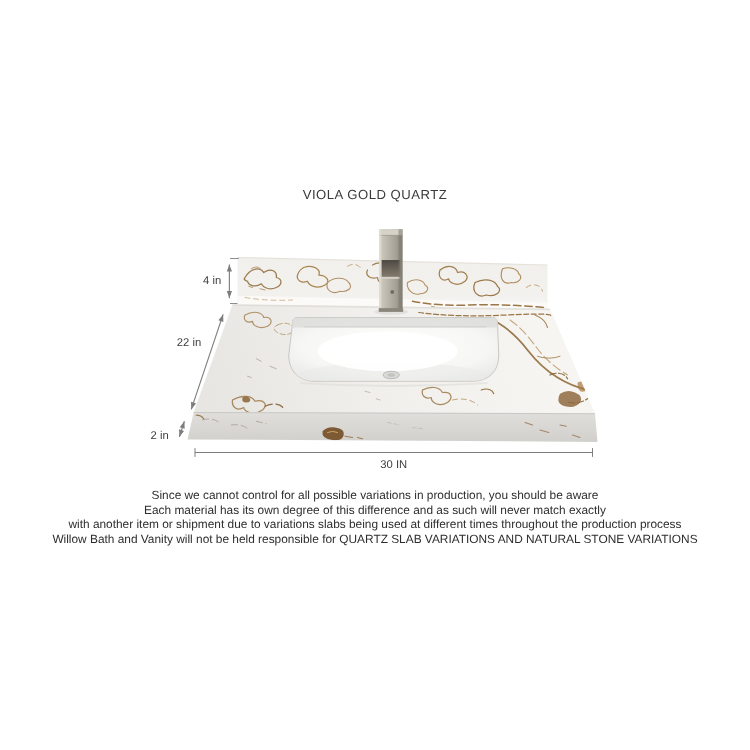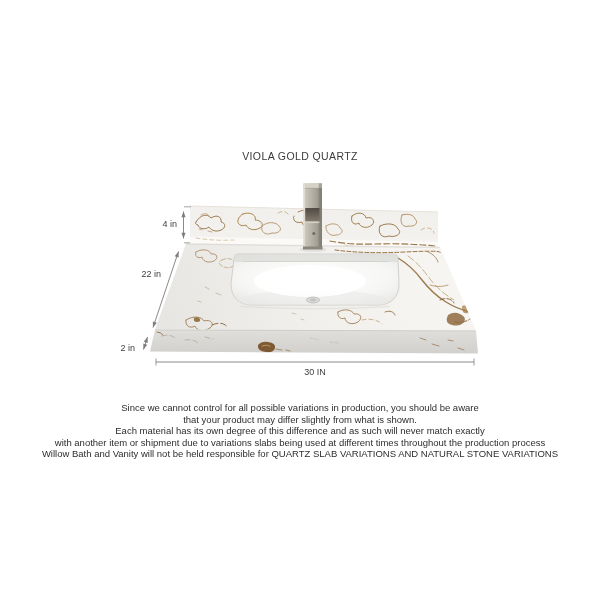--- a/index.html
+++ b/index.html
@@ -10,21 +10,21 @@
   .title{
     position:absolute;top:110px;left:0;width:600px;text-align:center;
     font-size:10.5px;letter-spacing:.4px;color:#3a3a3a;font-weight:400;margin-top:40px;
   }
   .subtitle{
     position:absolute;top:141px;left:0;width:600px;text-align:center;
     font-size:10.5px;letter-spacing:.3px;color:#3a3a3a;font-weight:400;
   }
   .diagram{position:absolute;top:0;left:0;}
   .disclaimer{
-    position:absolute;top:402px;left:0;width:600px;text-align:center;
+    position:absolute;top:391px;left:0;width:600px;text-align:center;
     font-size:9.5px;line-height:11.6px;color:#2d2d2d;
   }
   .dim-label{font-family:"Liberation Sans",sans-serif;font-size:9px;fill:#3e3e3e;}
   .vein{fill:none;stroke-linecap:round;stroke-linejoin:round;}
 </style>
 </head>
 <body>
 
 <div class="canvas">
 
@@ -187,19 +187,18 @@
         <line x1="156" y1="362" x2="474" y2="362"></line>
         <line x1="156" y1="358.5" x2="156" y2="365.5" stroke-width="0.8"></line>
         <line x1="474" y1="358.5" x2="474" y2="365.5" stroke-width="0.8"></line>
         <text class="dim-label" x="315" y="374.5" text-anchor="middle" stroke="none">30 IN</text>
       </g>
     </g>
   </svg>
 
   <div class="disclaimer">
     <div>Since we cannot control for all possible variations in production, you should be aware</div>
-    <div>that your product may differ slightly from what is shown.</div>
     <div>Each material has its own degree of this difference and as such will never match exactly</div>
     <div>with another item or shipment due to variations slabs being used at different times throughout the production process</div>
     <div>Willow Bath and Vanity will not be held responsible for QUARTZ SLAB VARIATIONS AND NATURAL STONE VARIATIONS</div>
   </div>
 
 </div>
 
 </body></html>

